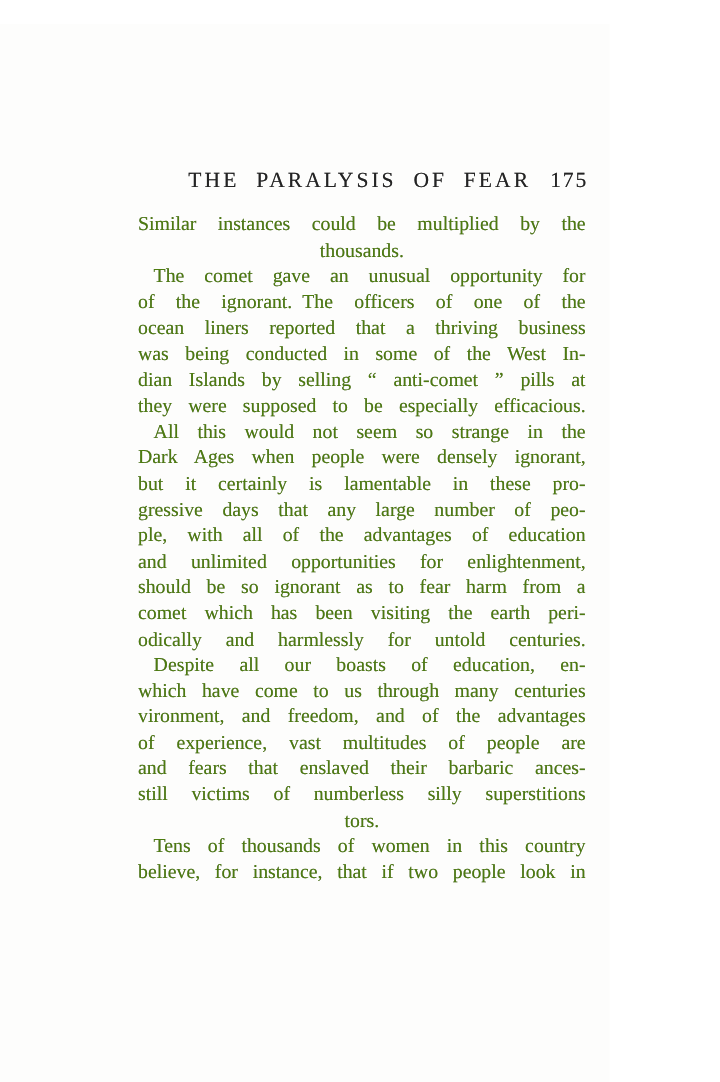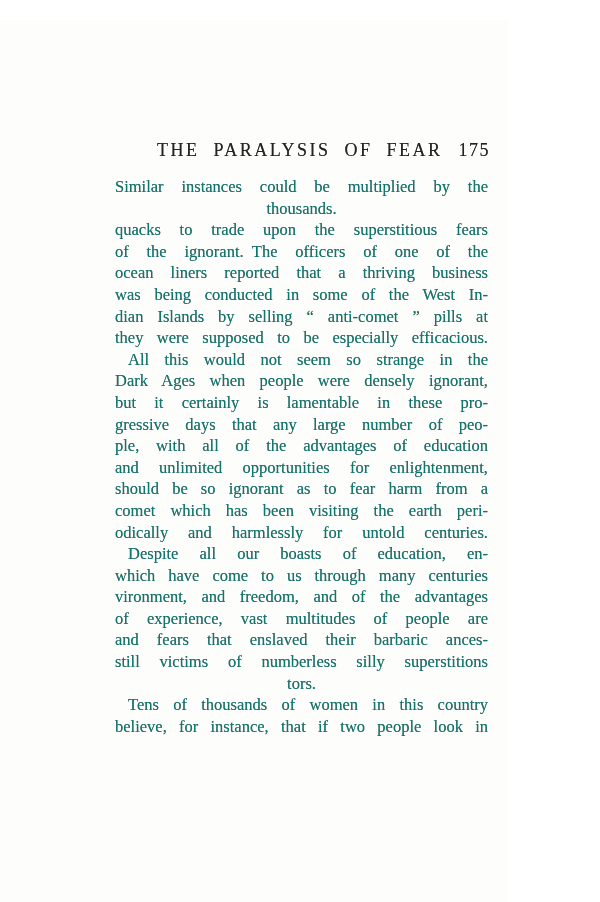--- a/index.html
+++ b/index.html
@@ -35,21 +35,21 @@
     margin-left: 16px;
     letter-spacing: 1.5px;
     word-spacing: normal;
   }
   .text-block {
     position: absolute;
     top: 156px;
     left: 115px;
     width: 373px;
     font-size: 16.5px;
-    color: #0f766e;
+    color: #4d7c0f;
     text-shadow: 0 0 0.5px rgba(25,25,25,0.5);
   }
   .line {
     line-height: 21.6px;
     height: 21.6px;
     overflow: hidden;
     text-align: center;
   }
   .line.j {
     text-align: justify;
@@ -75,21 +75,21 @@
 <div class="page">
 
   <div class="running-head">
     <span>THE PARALYSIS OF FEAR</span><span class="pagenum">175</span>
   </div>
 
   <div class="text-block">
 
   <div class="line j">Similar instances could be multiplied by the</div>
       <div class="line">thousands.</div>
-      <div class="line j">quacks to trade upon the superstitious fears</div>
+      <div class="line j ind">The comet gave an unusual opportunity for</div>
       <div class="line j">of the ignorant. The officers of one of the</div>
       <div class="line j">ocean liners reported that a thriving business</div>
       <div class="line j">was being conducted in some of the West In-</div>
       <div class="line j">dian Islands by selling “ anti-comet ” pills at</div>
       <div class="line j">they were supposed to be especially efficacious.</div>
       <div class="line j ind">All this would not seem so strange in the</div>
       <div class="line j">Dark Ages when people were densely ignorant,</div>
       <div class="line j">but it certainly is lamentable in these pro-</div>
       <div class="line j">gressive days that any large number of peo-</div>
       <div class="line j">ple, with all of the advantages of education</div>

